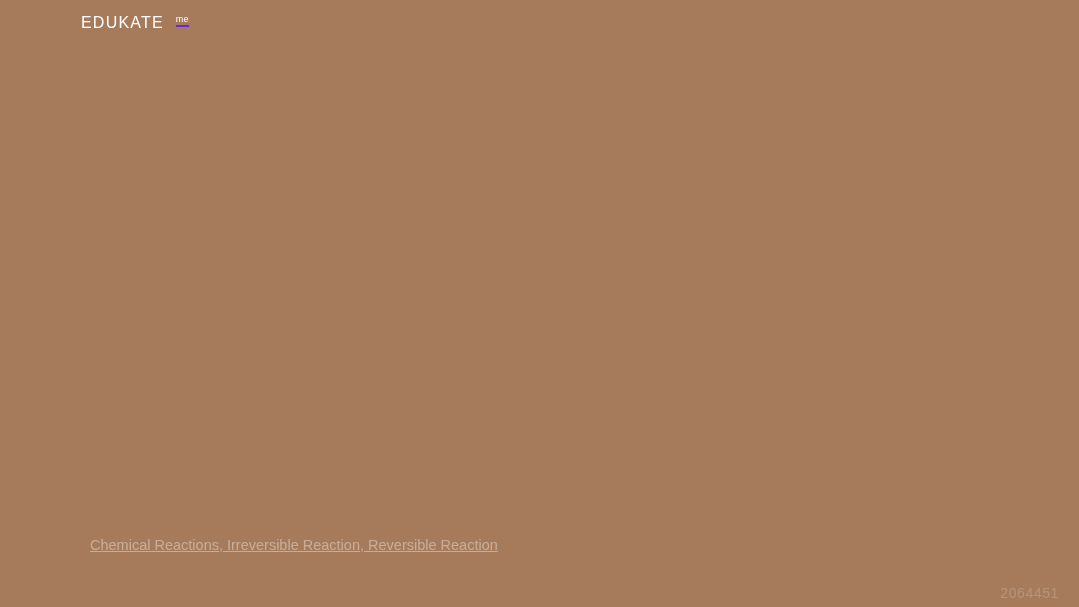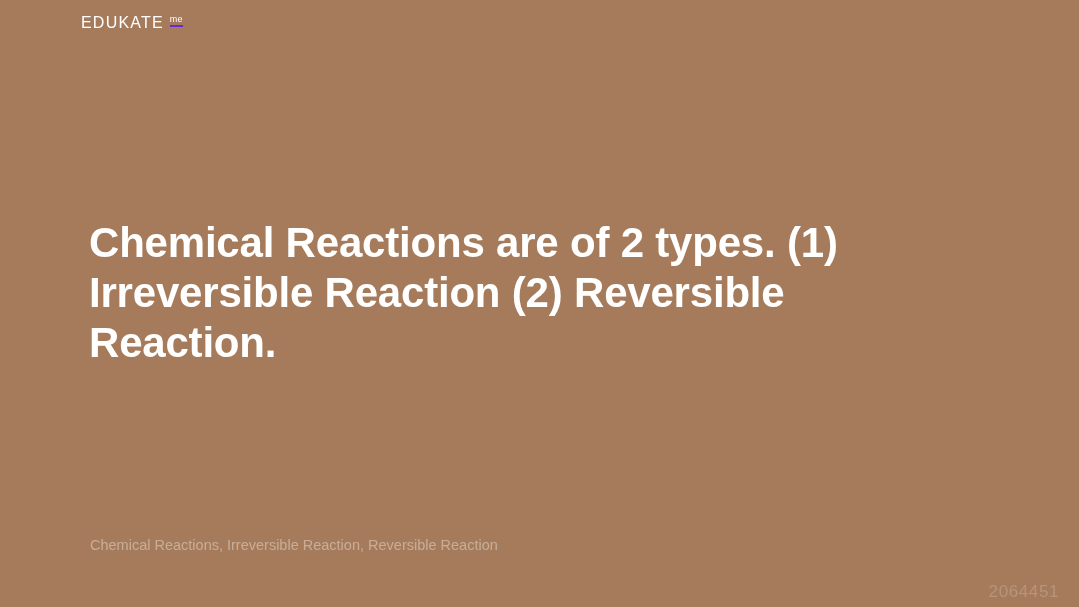--- a/index.html
+++ b/index.html
@@ -35,21 +35,21 @@
     font-weight: 400;
     letter-spacing: 1.2px;
     line-height: 1;
     color: #ffffff;
   }
   .brand-sup {
     font-size: 9px;
     font-weight: 400;
     letter-spacing: 0.3px;
     line-height: 1;
-    margin-left: 6px;
+    margin-left: 12px;
     margin-top: 0px;
     color: #ffffff;
     border-bottom: 2px solid #6d28d9;
     padding-bottom: 1px;
   }
 
   
   .headline {
     position: absolute;
     left: 89px;
@@ -68,45 +68,45 @@
     position: absolute;
     left: 90px;
     top: 533px;
   }
   .meta-line {
     font-size: 14.5px;
     font-weight: 400;
     line-height: 25px;
     color: rgba(236, 229, 224, 0.47);
     white-space: nowrap;
+    text-decoration: underline;
   }
 
   
   .ref-id {
     position: absolute;
     right: 20px;
     bottom: 7px;
-    font-size: 17px;
+    font-size: 14px;
     font-weight: 400;
     letter-spacing: 0.6px;
     color: rgba(214, 196, 182, 0.34);
     line-height: 1;
   }
 </style>
 </head>
 <body>
 
 <div class="slide">
 
   <div class="brand">
     <span class="brand-word">EDUKATE</span>
     <span class="brand-sup">me</span>
   </div>
 
-  <h1 class="headline">Chemical Reactions are of 2 types. (1) Irreversible Reaction (2) Reversible Reaction.</h1>
 
   <div class="meta">
     <div class="meta-line">Chemical Reactions, Irreversible Reaction, Reversible Reaction</div>
   </div>
 
   <div class="ref-id">2064451</div>
 
 </div>
 
 </body></html>

